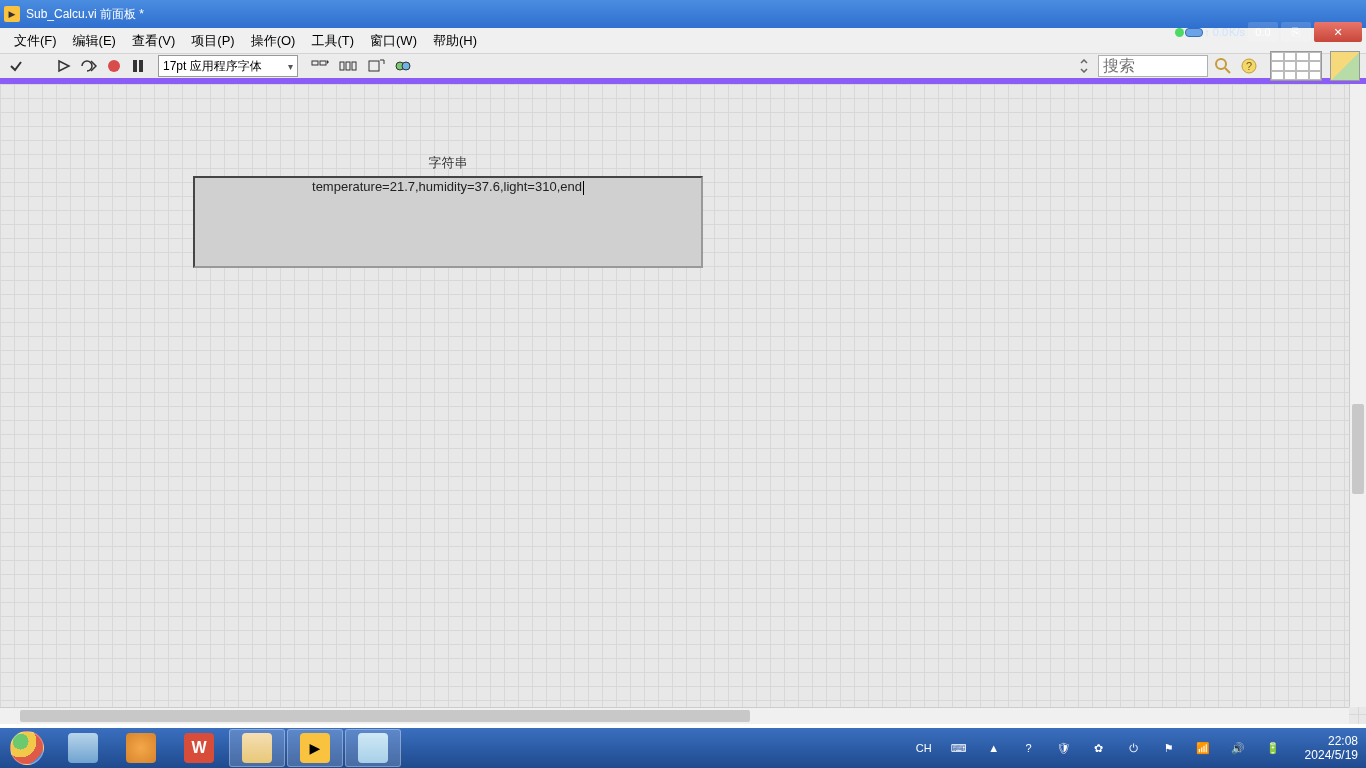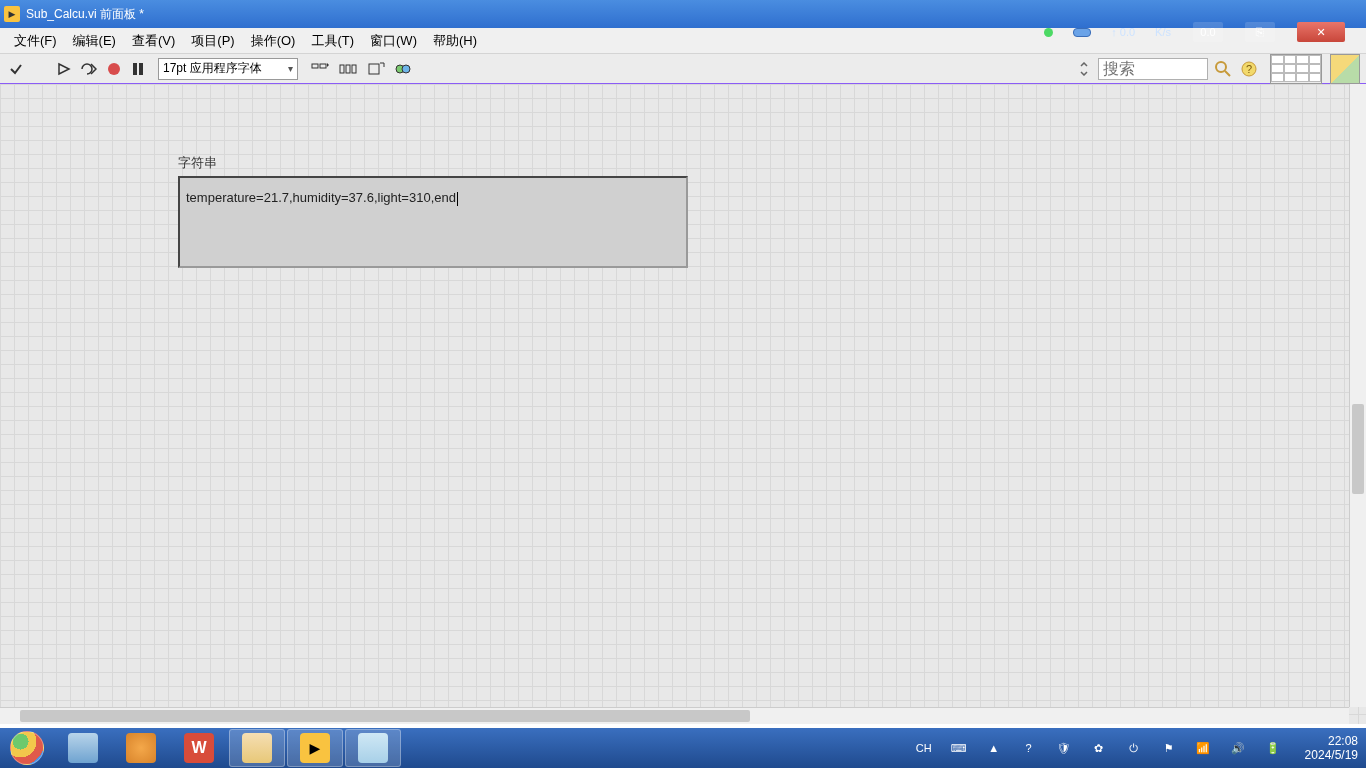--- a/index.html
+++ b/index.html
@@ -2,34 +2,34 @@
 <html><head>
 <meta charset="utf-8">
 <style>
 * { margin: 0; padding: 0; box-sizing: border-box; font-family: "Microsoft YaHei", Tahoma, sans-serif; }
 body { width: 1366px; height: 768px; overflow: hidden; background: #fff; }
 
 
 .titlebar { height: 28px; background: linear-gradient(#4a8de0, #2f6fcf); display: flex; align-items: center; color: #fff; font-size: 12px; position: relative; }
 .titlebar .vi-icon { width: 16px; height: 16px; background: #f9c340; margin: 0 6px 0 4px; display: flex; align-items: center; justify-content: center; font-size: 9px; color: #333; border-radius: 2px; }
 .titlebar .title { flex: 1; }
-.titlebar .status-area { display: flex; align-items: center; gap: 20px; padding-right: 21px; font-size: 11px; margin-top: 36px; }
+.titlebar .status-area { display: flex; align-items: center; gap: 1px; padding-right: 4px; font-size: 11px; margin-top: 36px; }
 .titlebar .dot-green { width: 9px; height: 9px; border-radius: 50%; background: #4cd964; }
 .titlebar .dot-gray { width: 18px; height: 9px; border-radius: 4px; background: #6aa3e8; border: 1px solid #3a6db8; }
 .titlebar .net-speed { color: #cde3ff; font-size: 11px; }
 .titlebar .win-btns { display: flex; }
 .titlebar .win-btn { width: 30px; height: 20px; margin-left: 2px; border-radius: 2px; display: flex; align-items: center; justify-content: center; font-size: 11px; background: rgba(255,255,255,0.15); color: #fff; cursor: pointer; }
 .titlebar .win-btn.close { width: 48px; background: linear-gradient(#e9756a, #c8463a); }
 
 
 .menubar { height: 26px; background: #f0f0f0; border-bottom: 1px solid #d4d4d4; display: flex; align-items: center; padding-left: 6px; font-size: 13px; }
 .menubar .menu-item { padding: 19px 8px; cursor: pointer; }
 
 
-.toolbar { height: 30px; background: #ececec; border-bottom: 1px solid #8b5cf6; display: flex; align-items: center; padding: 0 6px; gap: 4px; position: relative; }
+.toolbar { height: 30px; background: #ececec; border-bottom: 6px solid #8b5cf6; display: flex; align-items: center; padding: 0 6px; gap: 4px; position: relative; }
 .tbtn { height: 22px; min-width: 20px; display: flex; align-items: center; justify-content: center; cursor: pointer; padding: 0 3px; }
 .tbtn svg { display: block; }
 .font-select { height: 22px; width: 140px; border: 1px solid #999; background: #fff; font-size: 12px; padding: 0 18px 0 4px; display: flex; align-items: center; position: relative; margin: 0 6px; }
 .font-select::after { content: "▾"; position: absolute; right: 4px; font-size: 10px; color: #555; }
 .toolbar .spacer { flex: 1; }
 .search-box { height: 22px; width: 110px; border: 1px solid #b0b0b0; background: #fff; display: flex; align-items: center; padding: 0 4px; }
 .search-box input { border: none; outline: none; width: 100%; font-size: 16px; background: transparent; }
 .grid-icon { width: 52px; height: 30px; border: 1px solid #999; margin-left: 6px; display: grid; grid-template-columns: repeat(4, 1fr); grid-template-rows: repeat(3, 1fr); }
 .grid-icon div { border: 0.5px solid #bbb; background: #fff; }
 .conn-icon { width: 30px; height: 30px; margin-left: 4px; background: linear-gradient(135deg, #f5d97a 50%, #b8dca8 50%); border: 1px solid #999; }
@@ -40,23 +40,23 @@
     linear-gradient(#d8d8d8 1px, transparent 1px),
     linear-gradient(90deg, #d8d8d8 1px, transparent 1px);
   background-size: 14px 14px;
   overflow: hidden;
 }
 .canvas-wrap .vscroll { position: absolute; right: 0; top: 0; bottom: 17px; width: 17px; background: #f0f0f0; border-left: 1px solid #ccc; }
 .canvas-wrap .vscroll .thumb { position: absolute; left: 2px; right: 2px; top: 320px; height: 90px; background: #c8c8c8; border-radius: 2px; }
 .canvas-wrap .hscroll { position: absolute; left: 0; right: 17px; bottom: 0; height: 17px; background: #f0f0f0; border-top: 1px solid #ccc; }
 .canvas-wrap .hscroll .thumb { position: absolute; top: 2px; bottom: 2px; left: 20px; width: 730px; background: #c8c8c8; border-radius: 2px; }
 
-.string-control { position: absolute; left: 178px; top: 70px; }
+.string-control { position: absolute; left: 193px; top: 70px; text-align: center; }
 .string-label { font-size: 13px; color: #333; margin-bottom: 4px; }
-.string-field { width: 510px; height: 92px; background: #d0d0d0; border: 2px inset #999; padding: 12px 6px; font-family: Tahoma, sans-serif; font-size: 13px; color: #222; position: relative; }
+.string-field { width: 510px; height: 92px; background: #d0d0d0; border: 2px inset #999; padding: 1px 6px; font-family: Tahoma, sans-serif; font-size: 13px; color: #222; position: relative; }
 .string-field .cursor { display: inline-block; width: 1px; height: 14px; background: #000; vertical-align: middle; margin-left: 1px; }
 
 
 .taskbar { position: absolute; left: 0; right: 0; bottom: 0; height: 40px; background: linear-gradient(#3a6fbf, #1f4a8e); display: flex; align-items: center; }
 .start-orb { width: 54px; height: 40px; display: flex; align-items: center; justify-content: center; }
 .start-orb .orb { width: 34px; height: 34px; border-radius: 50%; background: radial-gradient(circle at 30% 30%, #6dc96d 0 25%, #f2c84b 25% 50%, #e05a4a 50% 75%, #4a90e2 75% 100%); border: 1px solid rgba(255,255,255,0.3); }
 .task-item { width: 56px; height: 38px; margin: 0 1px; display: flex; align-items: center; justify-content: center; border: 1px solid transparent; border-radius: 3px; }
 .task-item.active { background: rgba(255,255,255,0.18); border: 1px solid rgba(255,255,255,0.3); }
 .task-item .ticon { width: 30px; height: 30px; border-radius: 4px; }
 .tray { margin-left: auto; display: flex; align-items: center; gap: 19px; padding-right: 8px; color: #fff; font-size: 11px; }

